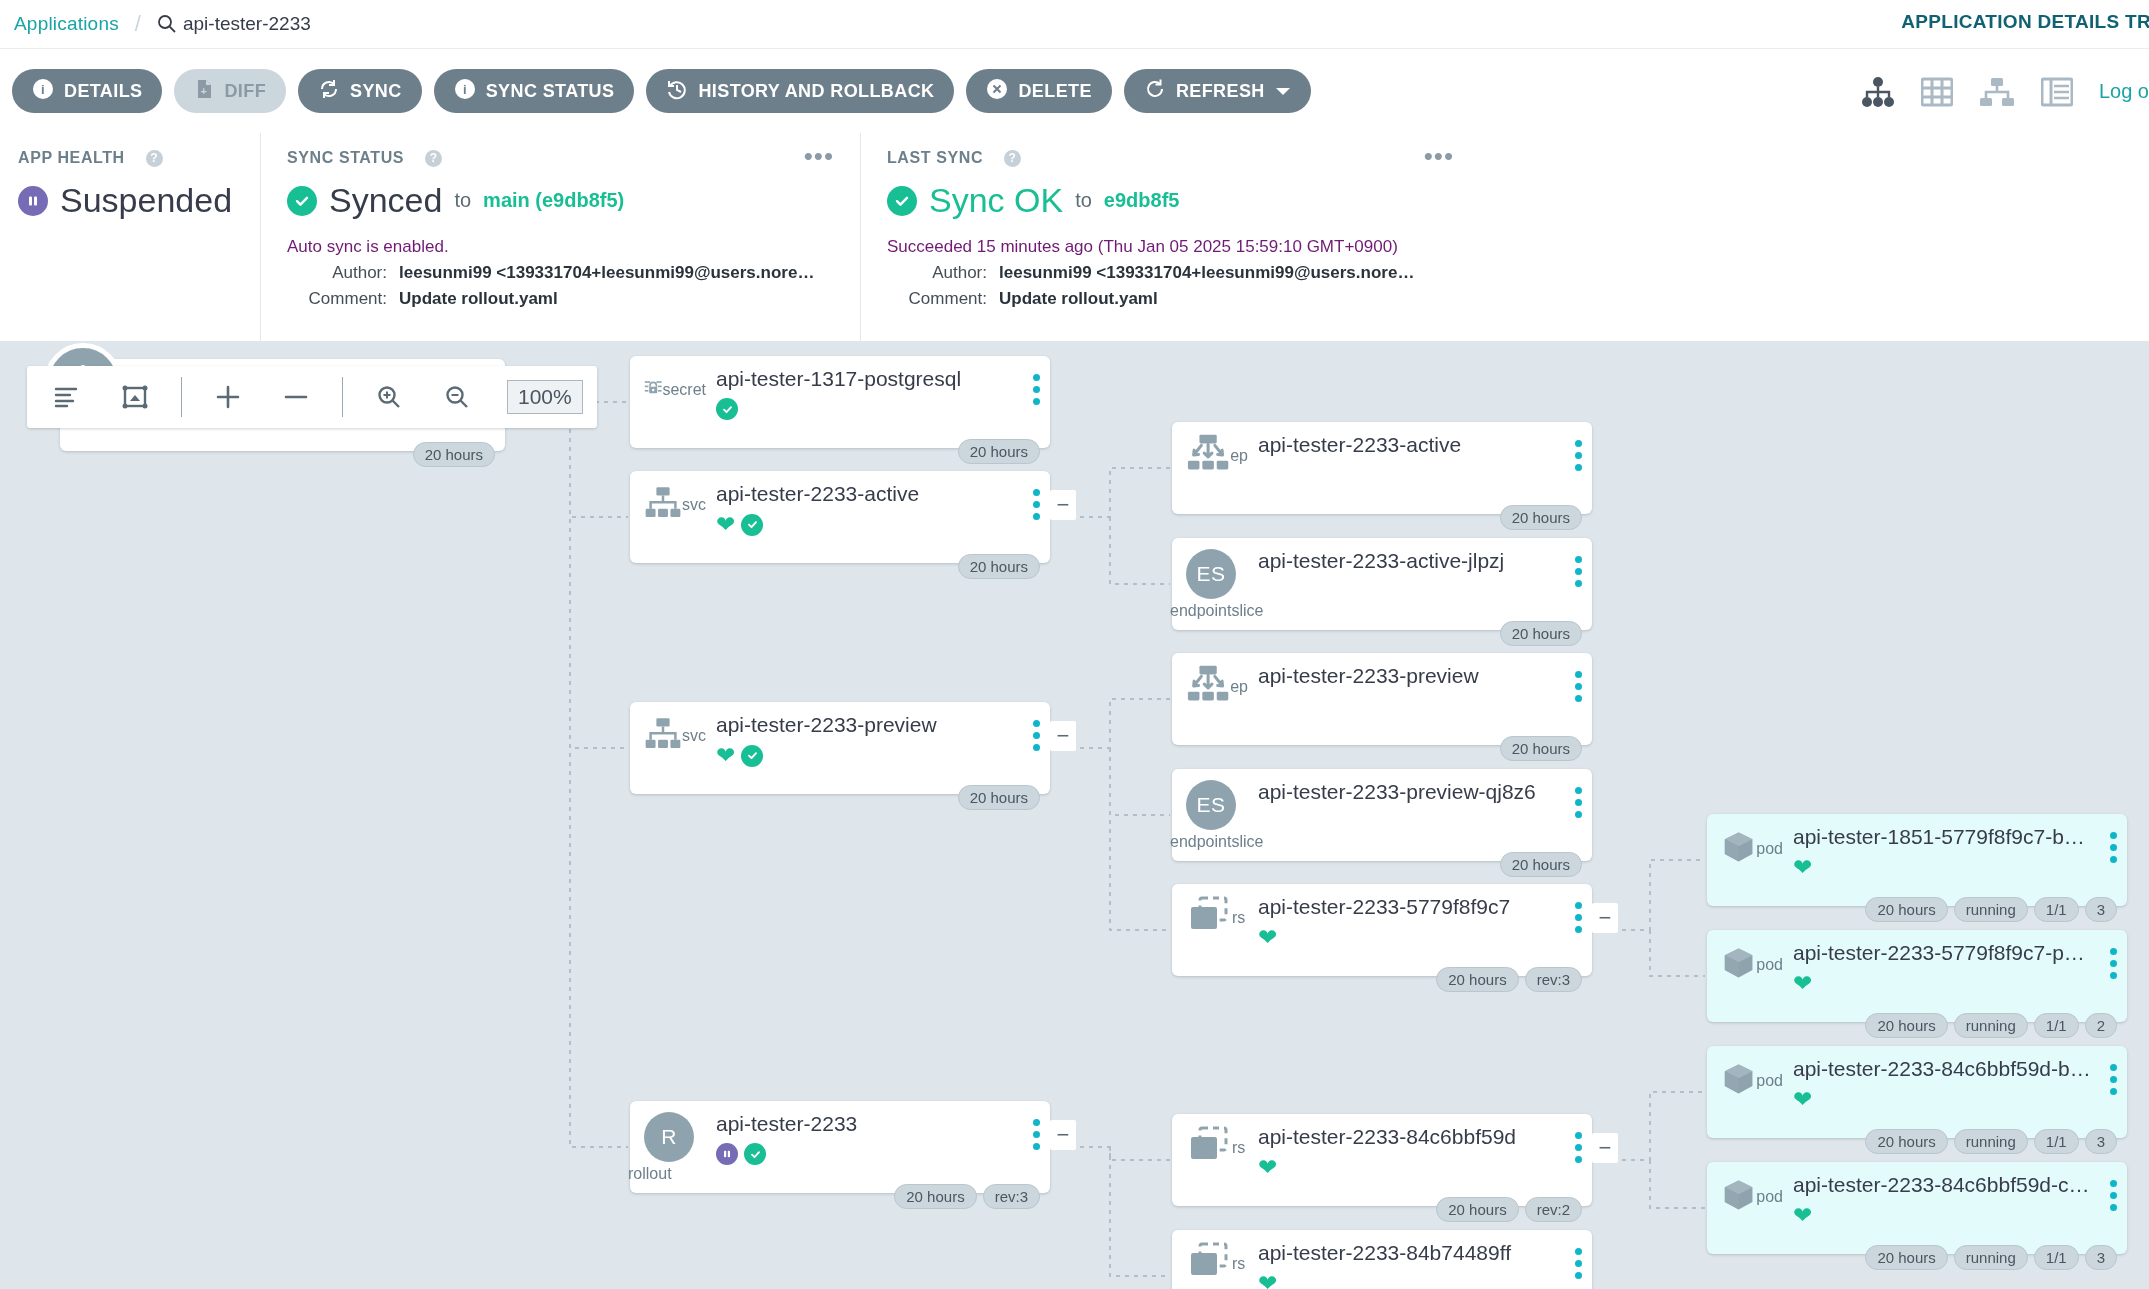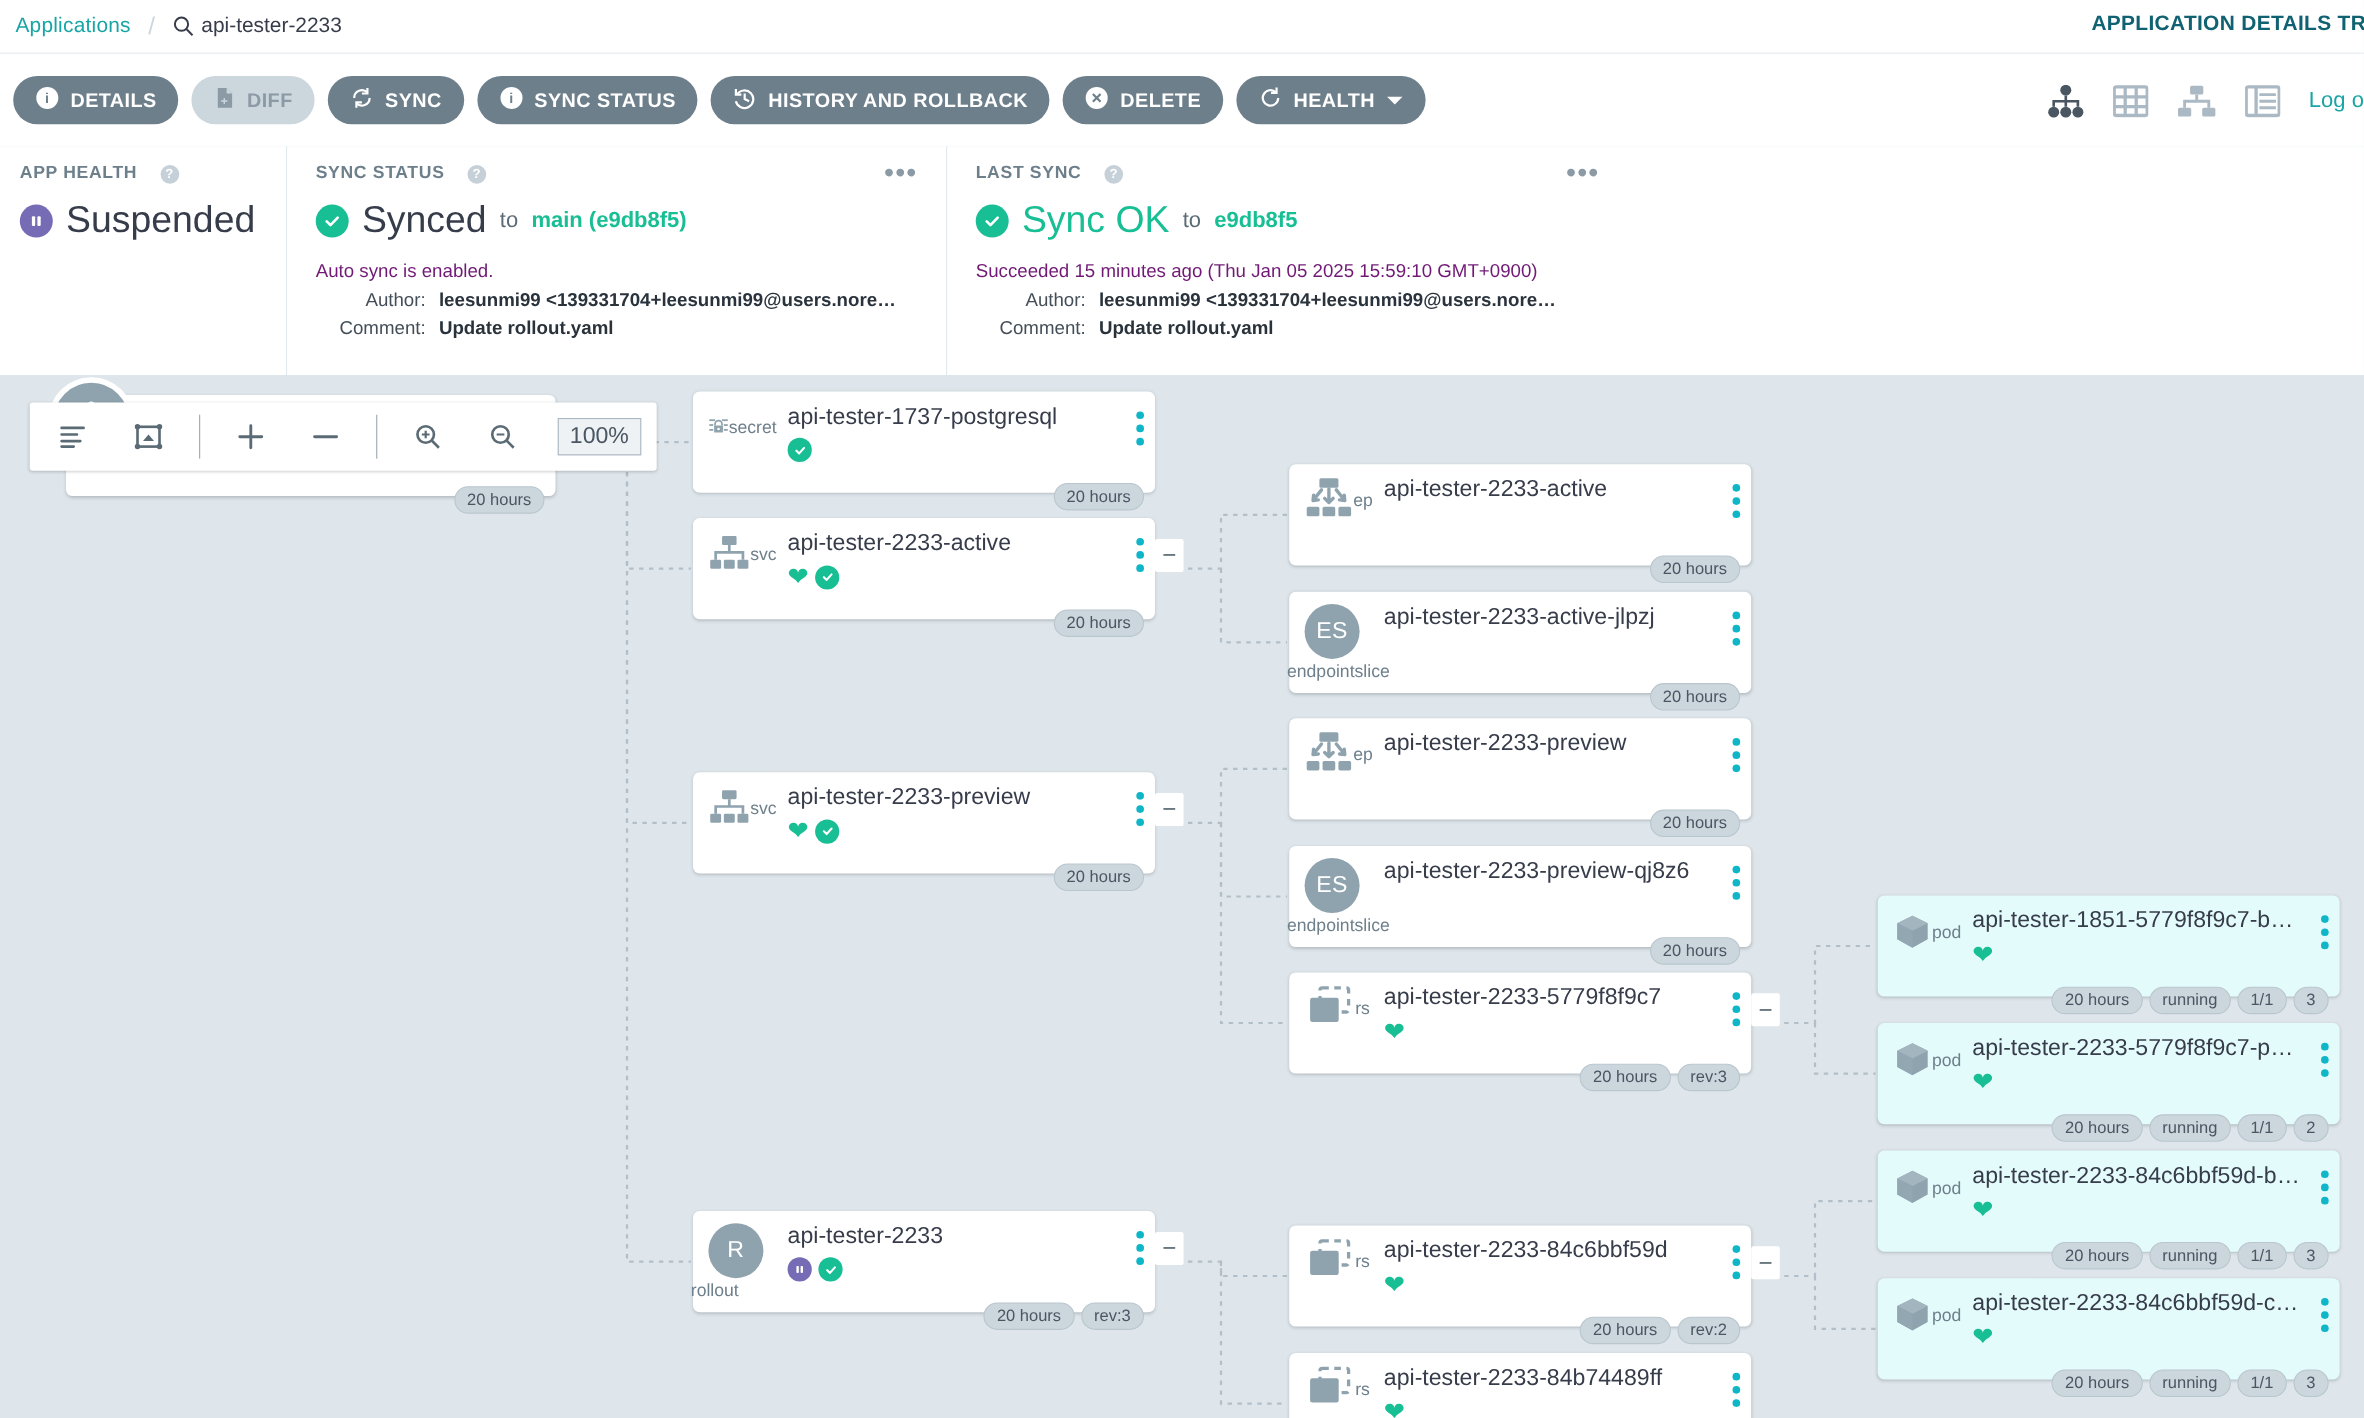--- a/index.html
+++ b/index.html
@@ -209,21 +209,21 @@
             <circle cx="11" cy="11" r="10" fill="#fff"></circle>
             <path d="M7.5 7.5l7 7M14.5 7.5l-7 7" stroke="#6d7f8b" stroke-width="2"></path>
           </svg></span>
       <span>DELETE</span>
     </button>
     <button class="tbtn">
       <span><svg width="22" height="22" viewBox="0 0 22 22">
             <path d="M18 11a7 7 0 1 1-2.1-5" fill="none" stroke="#fff" stroke-width="2"></path>
             <path d="M16.5 1.5v5h-5" fill="none" stroke="#fff" stroke-width="2"></path>
           </svg></span>
-      <span>HEALTH</span>
+      <span>REFRESH</span>
       <span><svg width="16" height="10" viewBox="0 0 16 10">
             <path d="M1 1l7 7 7-7z" fill="#fff"></path>
           </svg></span>
     </button>
 
     <div class="toolbar-right">
       <span class="view-icon">
         <svg width="34" height="30" viewBox="0 0 34 30">
             <circle cx="17" cy="5" r="5" fill="#4a5662"></circle>
             <circle cx="6" cy="25" r="5" fill="#4a5662"></circle>
@@ -445,21 +445,21 @@
                 <rect x="35" y="15" width="9" height="4" fill="#8fa3ae"></rect>
                 <rect x="2" y="26" width="9" height="4" fill="#8fa3ae"></rect>
                 <rect x="35" y="26" width="9" height="4" fill="#8fa3ae"></rect>
                 <path d="M15 18v-3a8 8 0 0 1 16 0v3" fill="none" stroke="#8fa3ae" stroke-width="4"></path>
                 <rect x="13" y="18" width="20" height="16" rx="2" fill="#8fa3ae"></rect>
                 <circle cx="23" cy="26" r="3" fill="#fff"></circle>
               </svg>
               <span class="node-kind">secret</span>
             </div>
             <div class="node-body">
-              <div class="node-title">api-tester-1737-postgresql</div>
+              <div class="node-title">api-tester-1317-postgresql</div>
               <div class="node-badges">
                 <span class="badge-circle synced" style="width:22px;height:22px">
                   <svg width="13" height="13" viewBox="0 0 13 13">
                     <path d="M3 6.7l2.5 2.5L10 4.2" fill="none" stroke="#fff" stroke-width="1.9" stroke-linecap="round" stroke-linejoin="round"></path>
                   </svg>
                 </span>
               </div>
             </div>
             <div class="kebab">
               <i></i>

